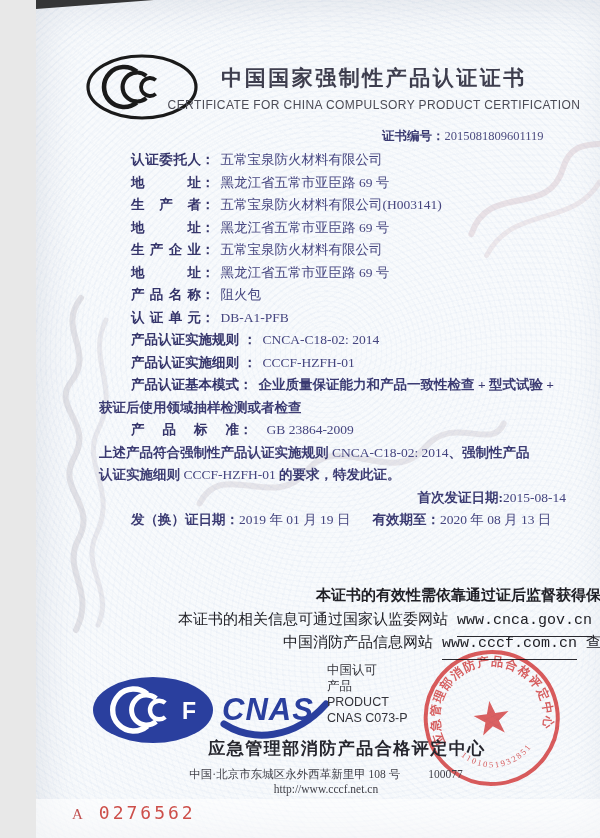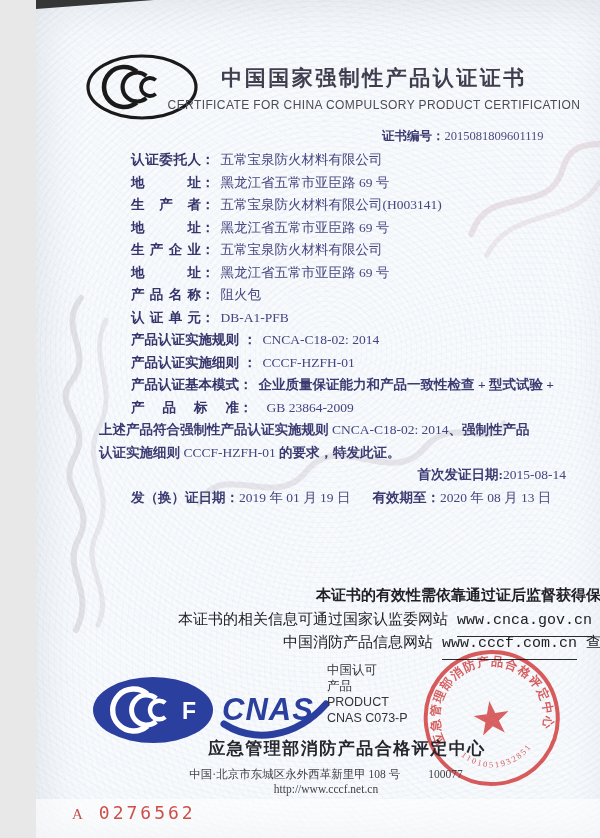--- a/index.html
+++ b/index.html
@@ -119,20 +119,21 @@
     <div class="row pad"><span class="lbl j">生产企业</span><span class="sep">：</span><span class="val">五常宝泉防火材料有限公司</span></div>
     <div class="row pad"><span class="lbl j">地址</span><span class="sep">：</span><span class="val">黑龙江省五常市亚臣路 69 号</span></div>
     <div class="row pad"><span class="lbl j">产品名称</span><span class="sep">：</span><span class="val">阻火包</span></div>
     <div class="row pad"><span class="lbl j">认证单元</span><span class="sep">：</span><span class="val">DB-A1-PFB</span></div>
     <div class="row pad"><span class="lbl">产品认证实施规则</span><span class="sep" style="margin-left:4px;">：</span><span class="val">CNCA-C18-02: 2014</span></div>
     <div class="row pad"><span class="lbl">产品认证实施细则</span><span class="sep" style="margin-left:4px;">：</span><span class="val">CCCF-HZFH-01</span></div>
 
     <div class="row pad">
       <span class="lbl">产品认证基本模式</span><span class="sep">：</span><span class="val b">企业质量保证能力和产品一致性检查 + 型式试验 +</span>
     </div>
+    <div class="row"><span class="b">获证后使用领域抽样检测或者检查</span></div>
 
     <div class="row pad">
       <span class="lbl j4">产品标准</span><span class="sep">：</span><span class="val wide">GB 23864-2009</span>
     </div>
 
     <div class="row">
       <span class="b">上述产品符合强制性产品认证实施规则 </span><span class="code">CNCA-C18-02: 2014</span><span class="b">、强制性产品</span>
     </div>
     <div class="row">
       <span class="b">认证实施细则 </span><span class="code">CCCF-HZFH-01 </span><span class="b">的要求，特发此证。</span>

